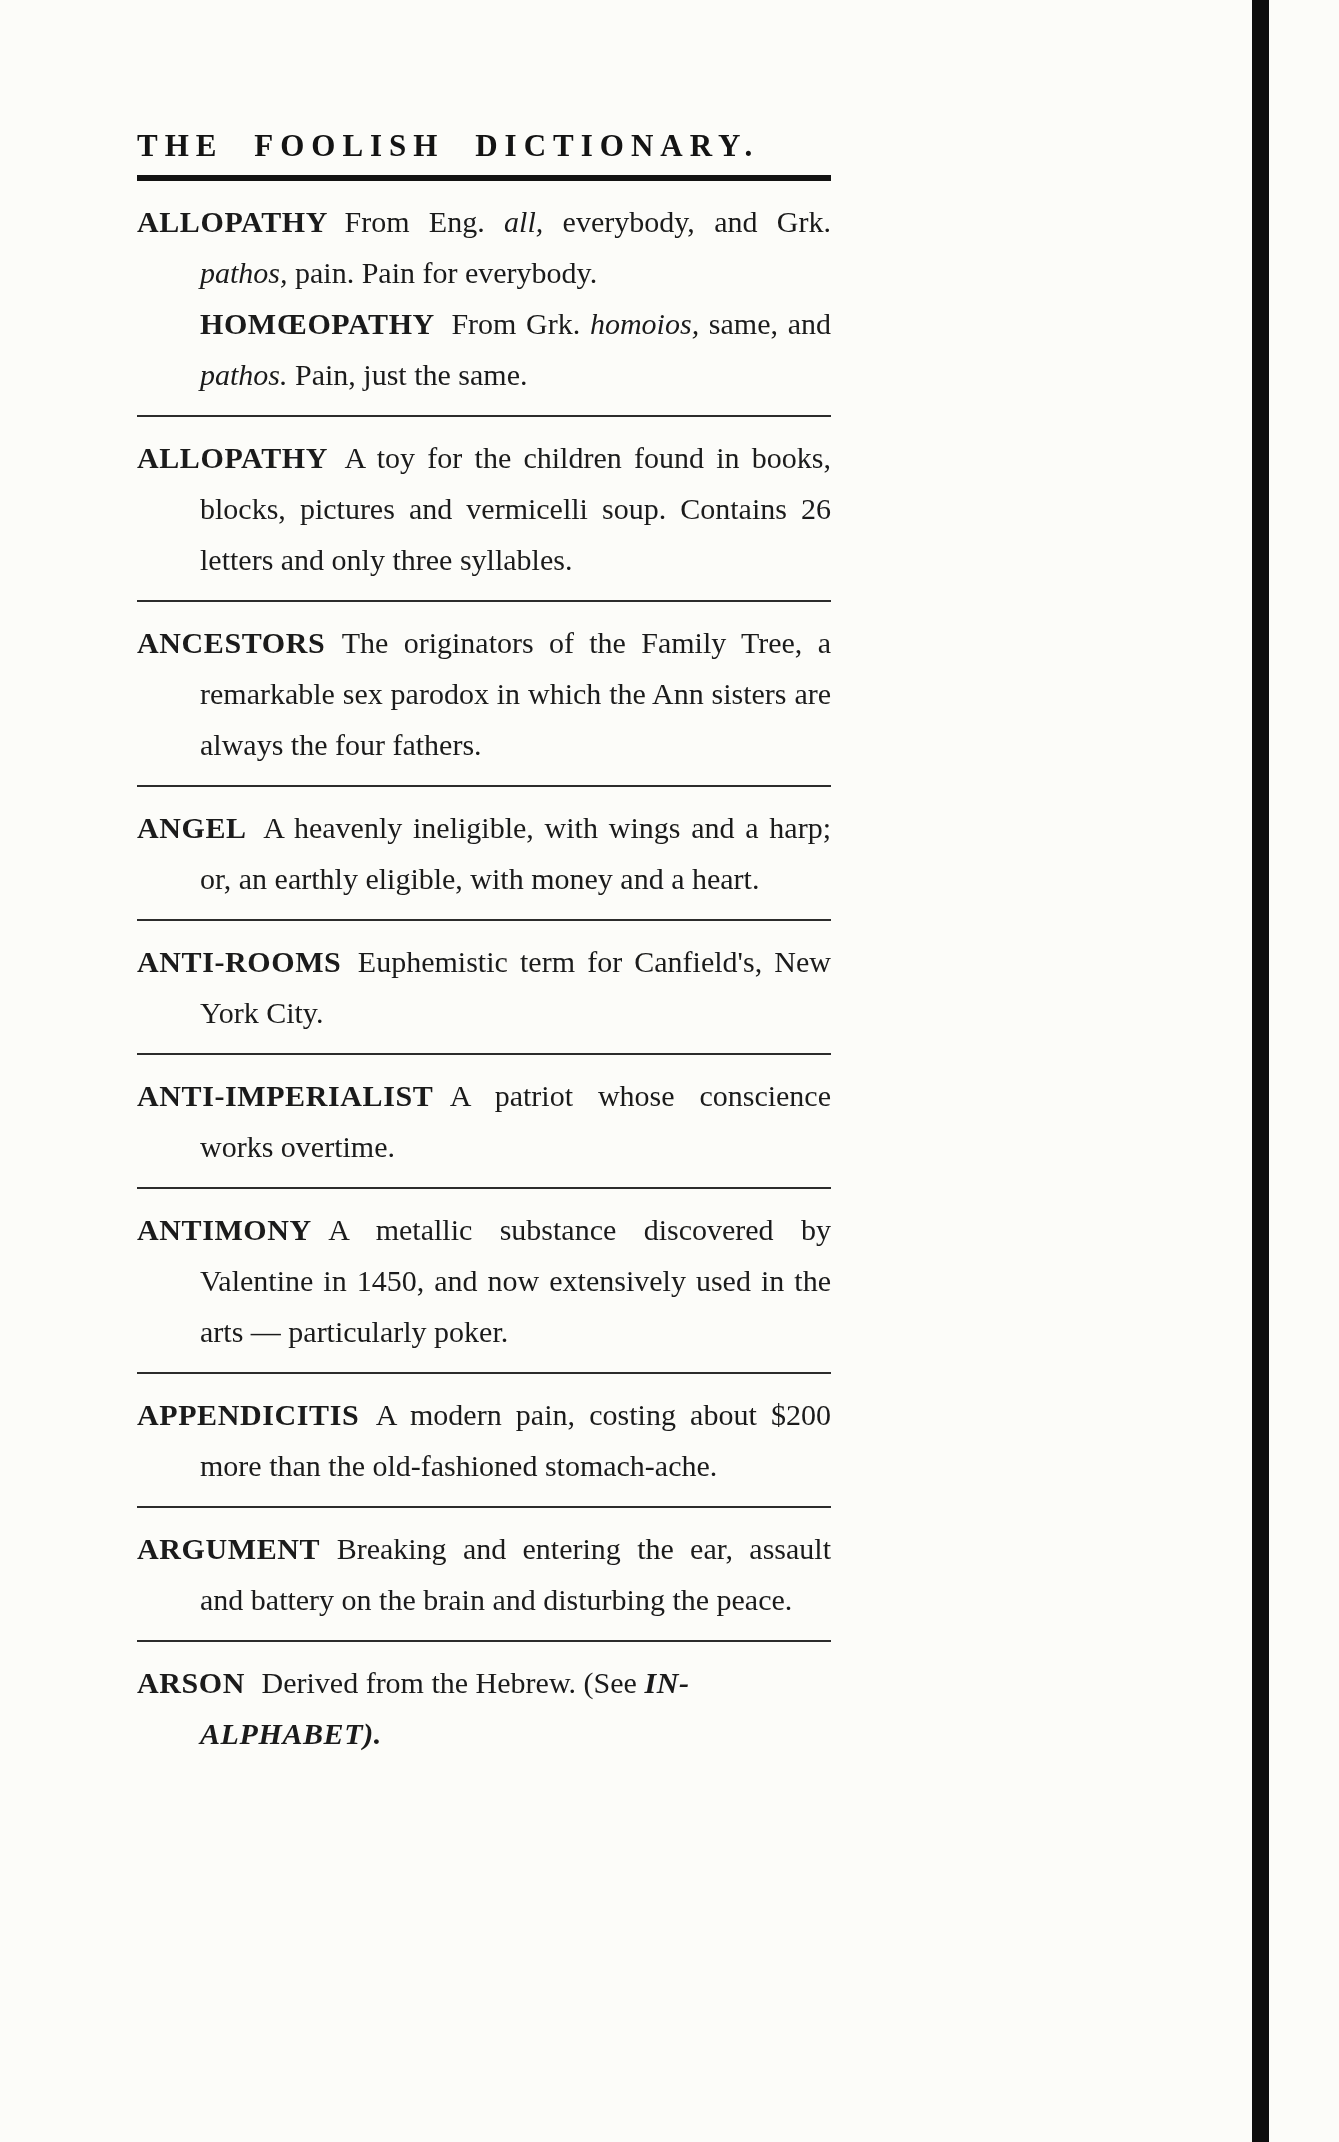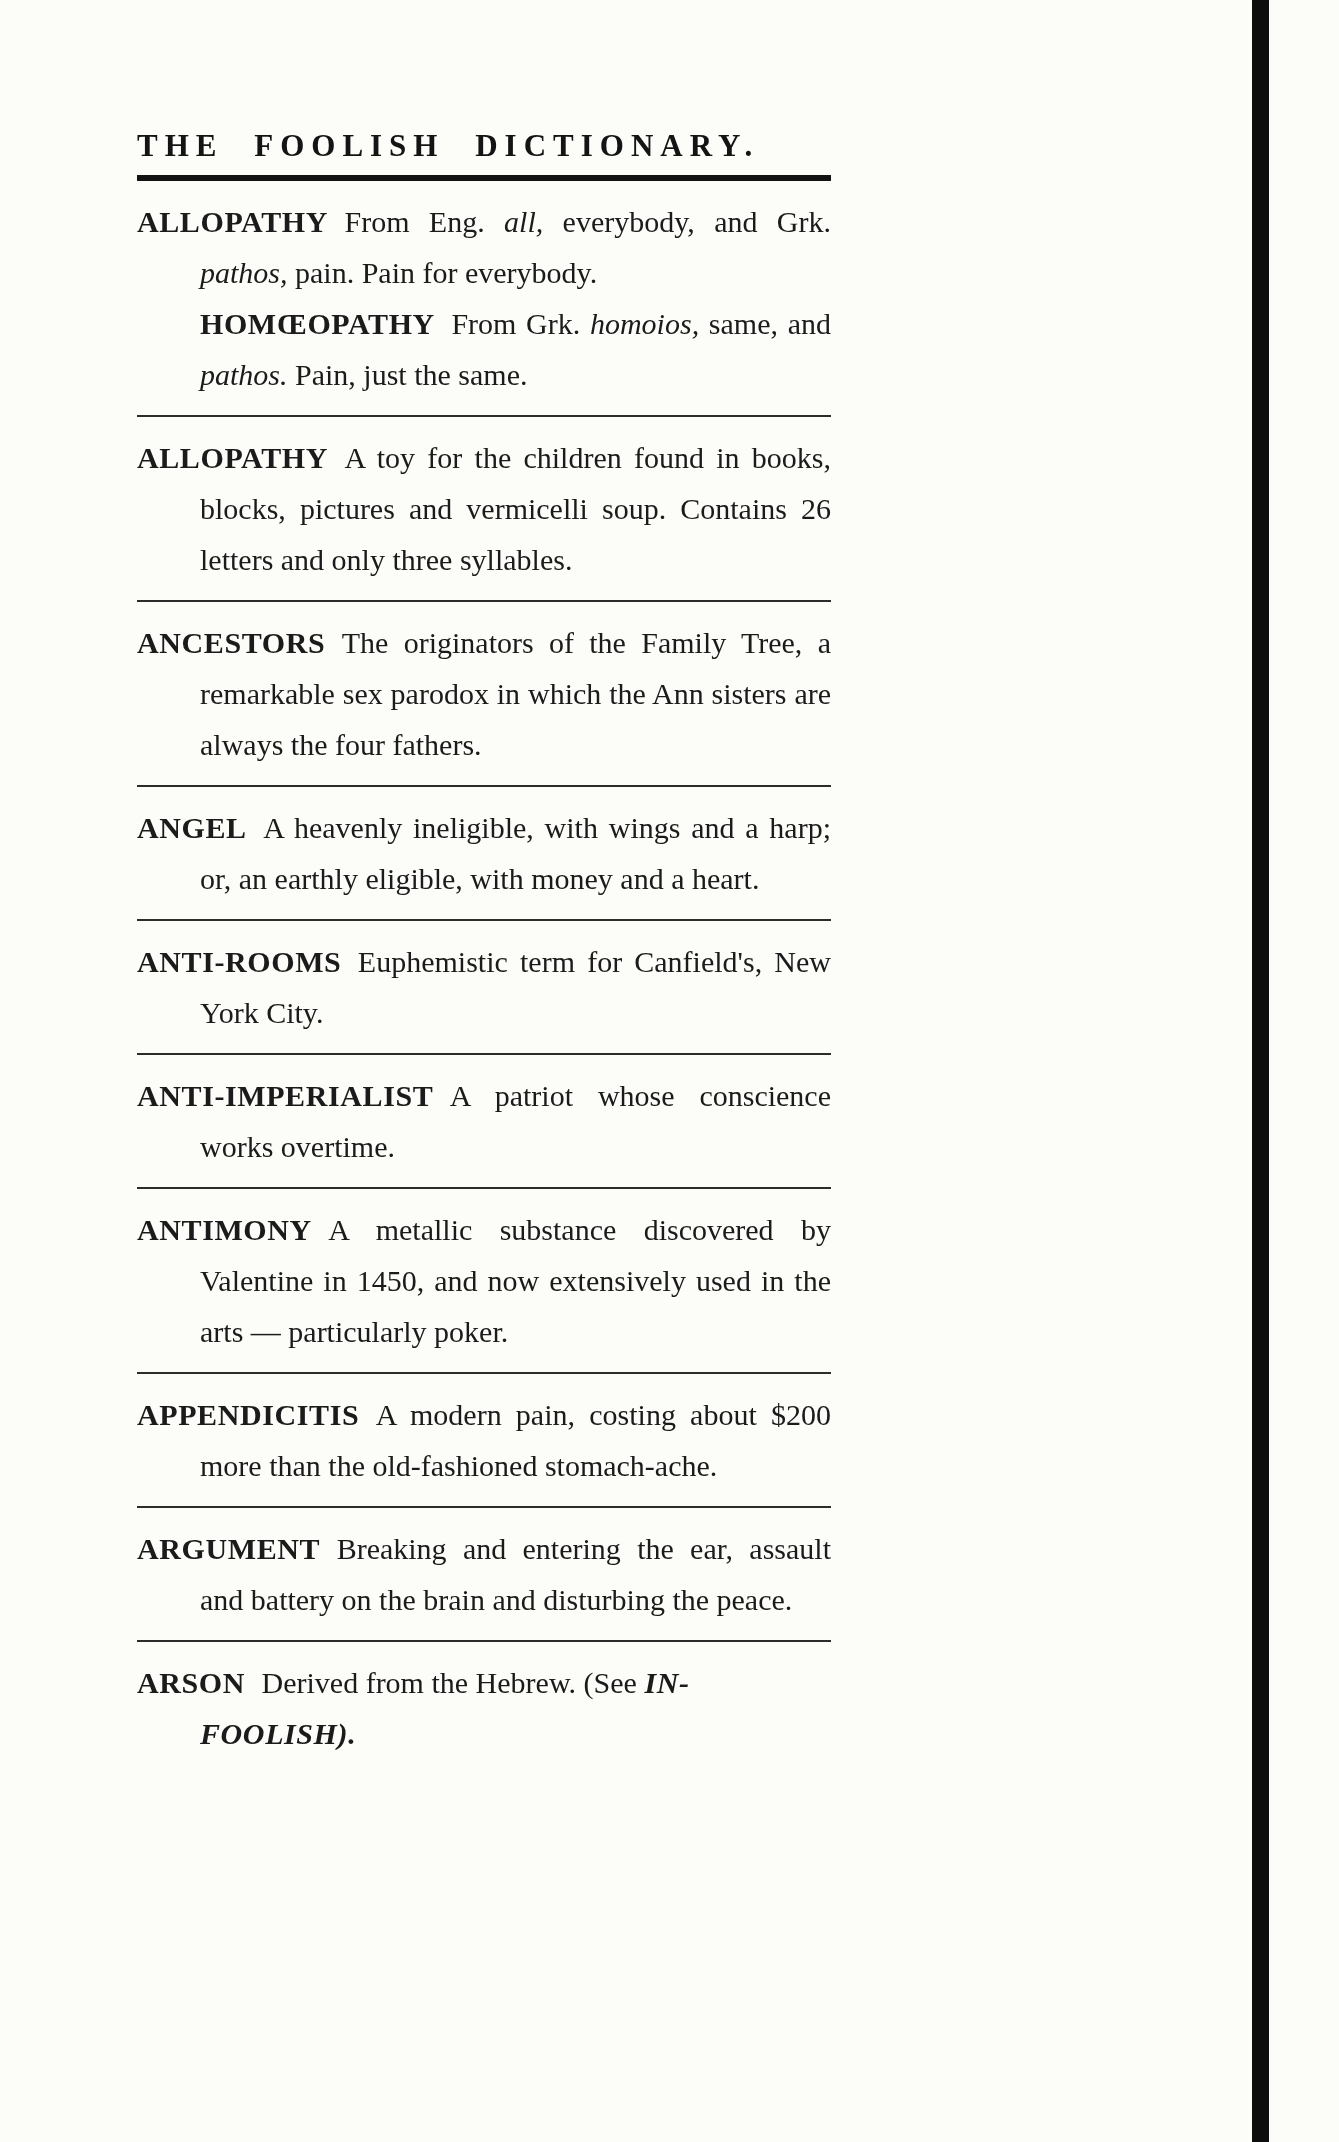--- a/index.html
+++ b/index.html
@@ -88,17 +88,17 @@
         <p class="entry"><span class="headword">ANTI-ROOMS</span><span class="plain">Euphemistic term for Canfield's, New York City.</span></p>
         <div class="rule"></div>
         <p class="entry"><span class="headword">ANTI-IMPERIALIST</span><span class="plain">A patriot whose conscience works overtime.</span></p>
         <div class="rule"></div>
         <p class="entry"><span class="headword">ANTIMONY</span><span class="plain">A metallic substance discovered by Valentine in 1450, and now extensively used in the arts — particularly poker.</span></p>
         <div class="rule"></div>
         <p class="entry"><span class="headword">APPENDICITIS</span><span class="plain">A modern pain, costing about $200 more than the old-fashioned stomach-ache.</span></p>
         <div class="rule"></div>
         <p class="entry"><span class="headword">ARGUMENT</span><span class="plain">Breaking and entering the ear, assault and battery on the brain and disturbing the peace.</span></p>
         <div class="rule"></div>
-        <p class="entry"><span class="headword">ARSON</span><span class="plain">Derived from the Hebrew.  (See </span><span class="bold">IN-</span><br><span class="bold">FOOLISH).</span></p>
+        <p class="entry"><span class="headword">ARSON</span><span class="plain">Derived from the Hebrew.  (See </span><span class="bold">IN-</span><br><span class="bold">ALPHABET).</span></p>
       </div>
   </div>
   <div class="binding-bar"></div>
 </div>
 
 </body></html>

